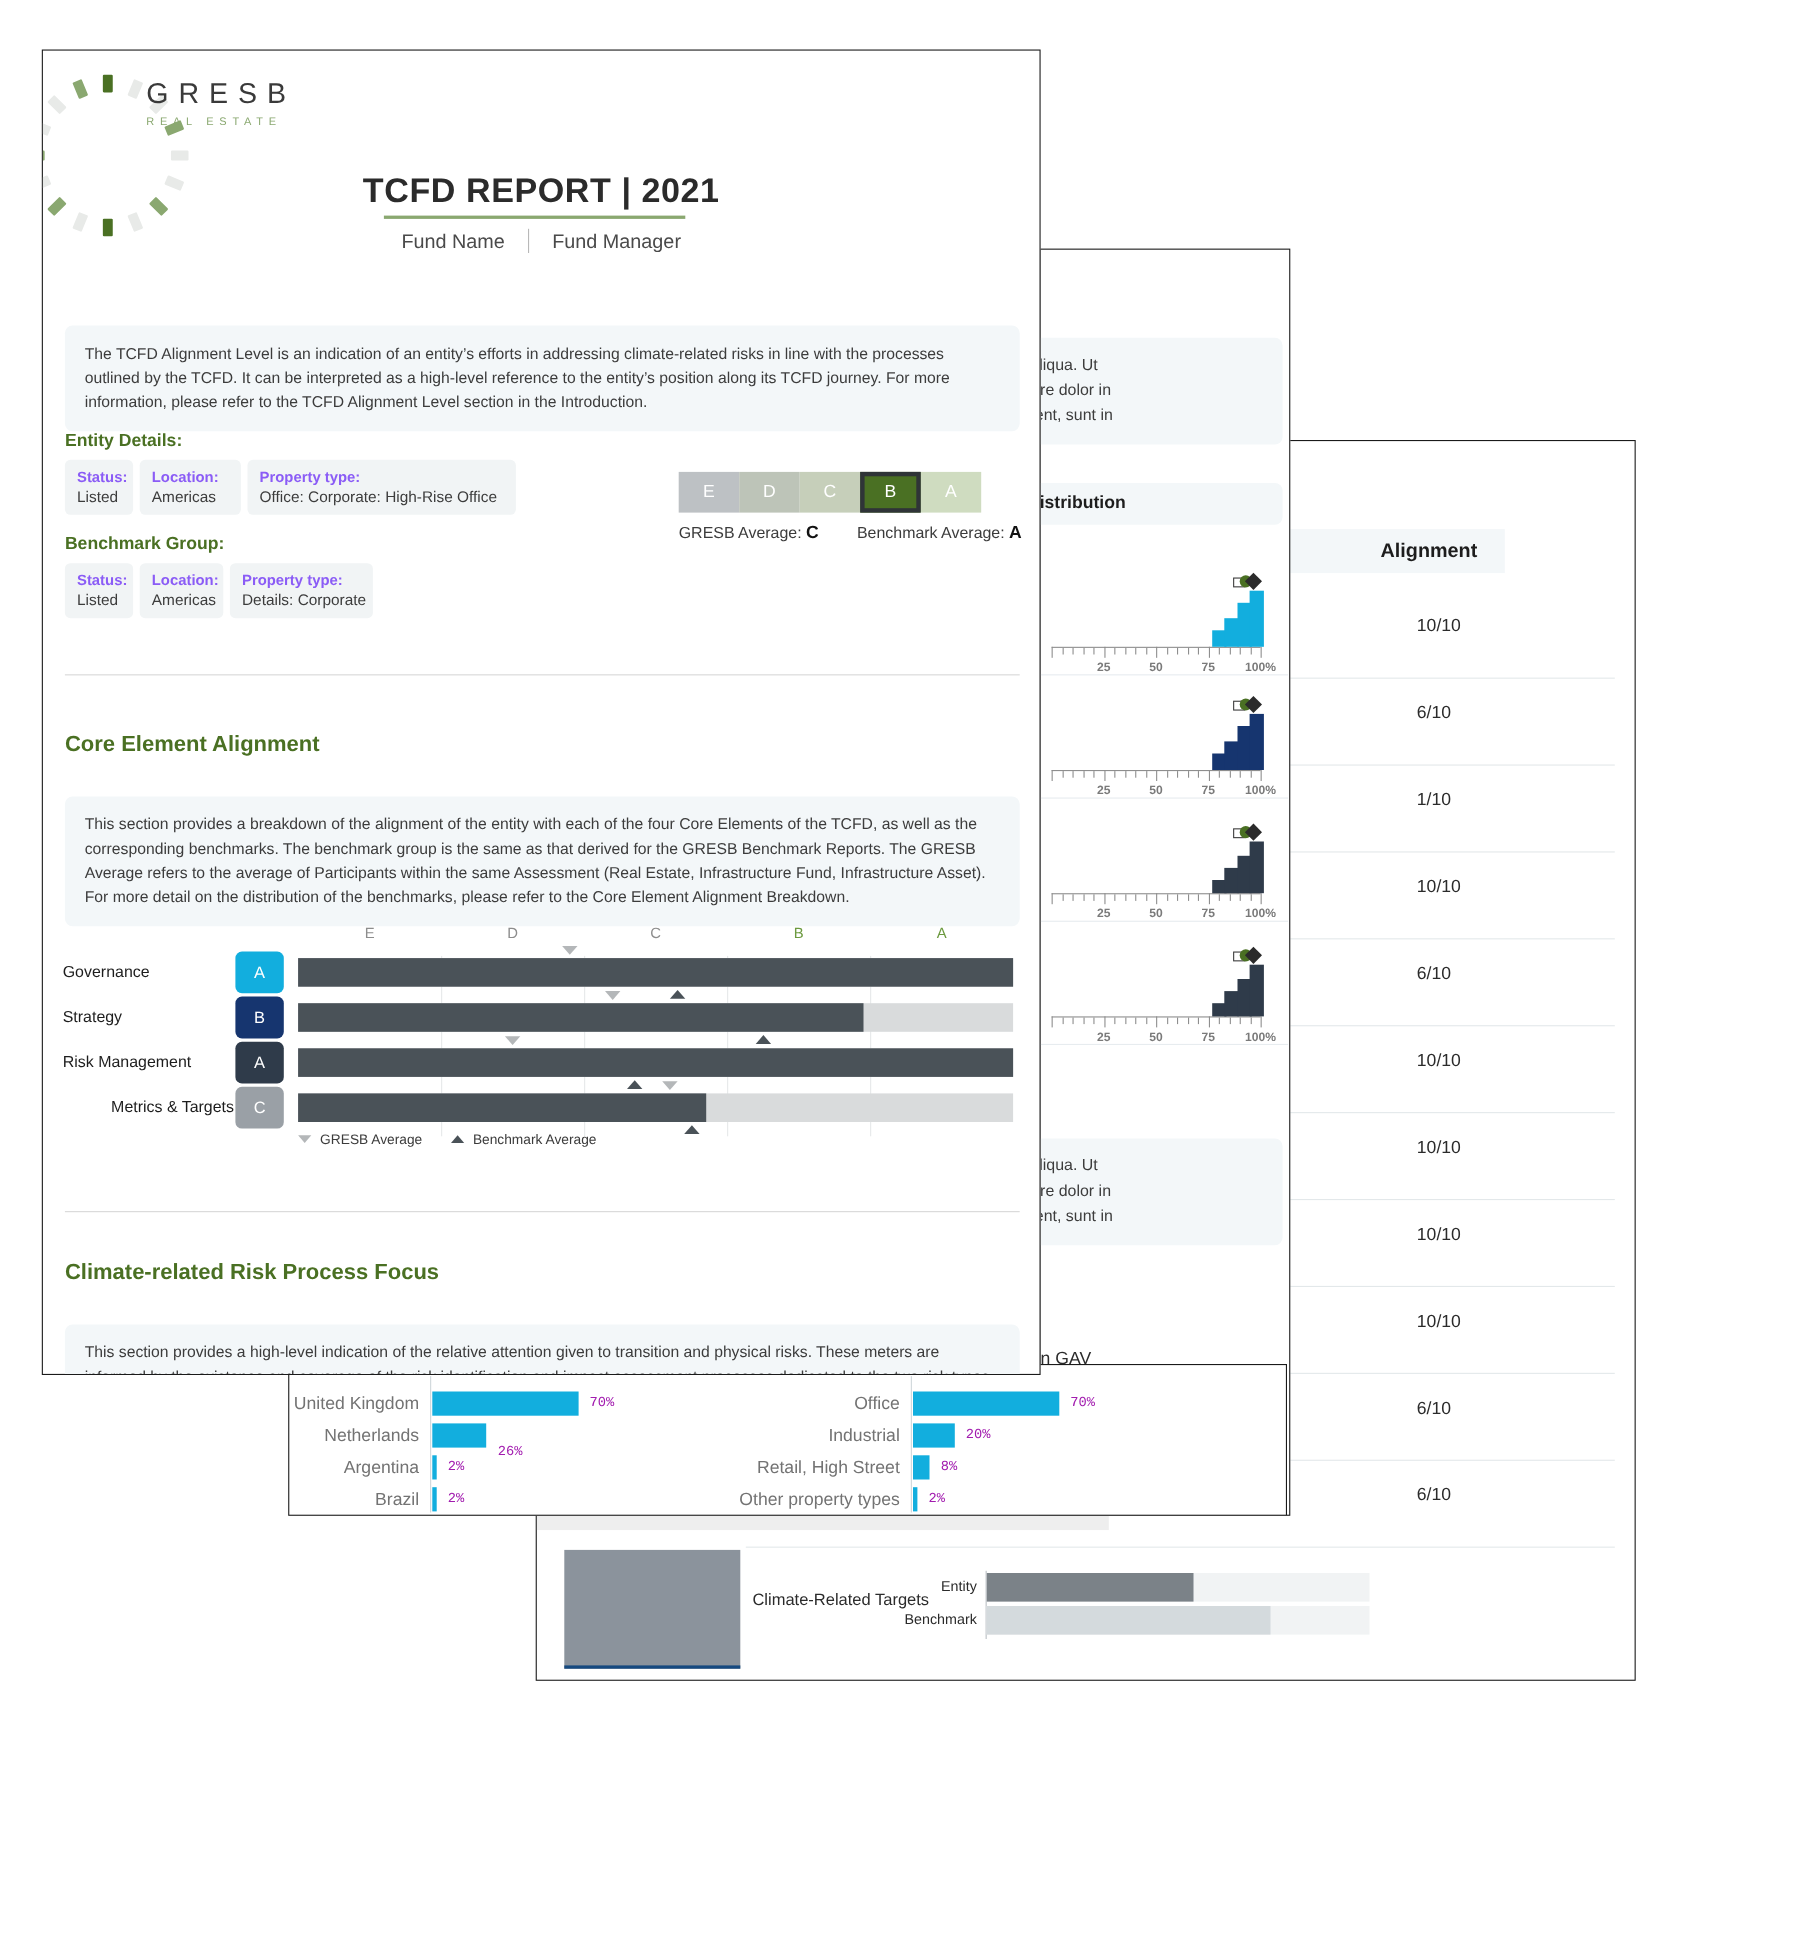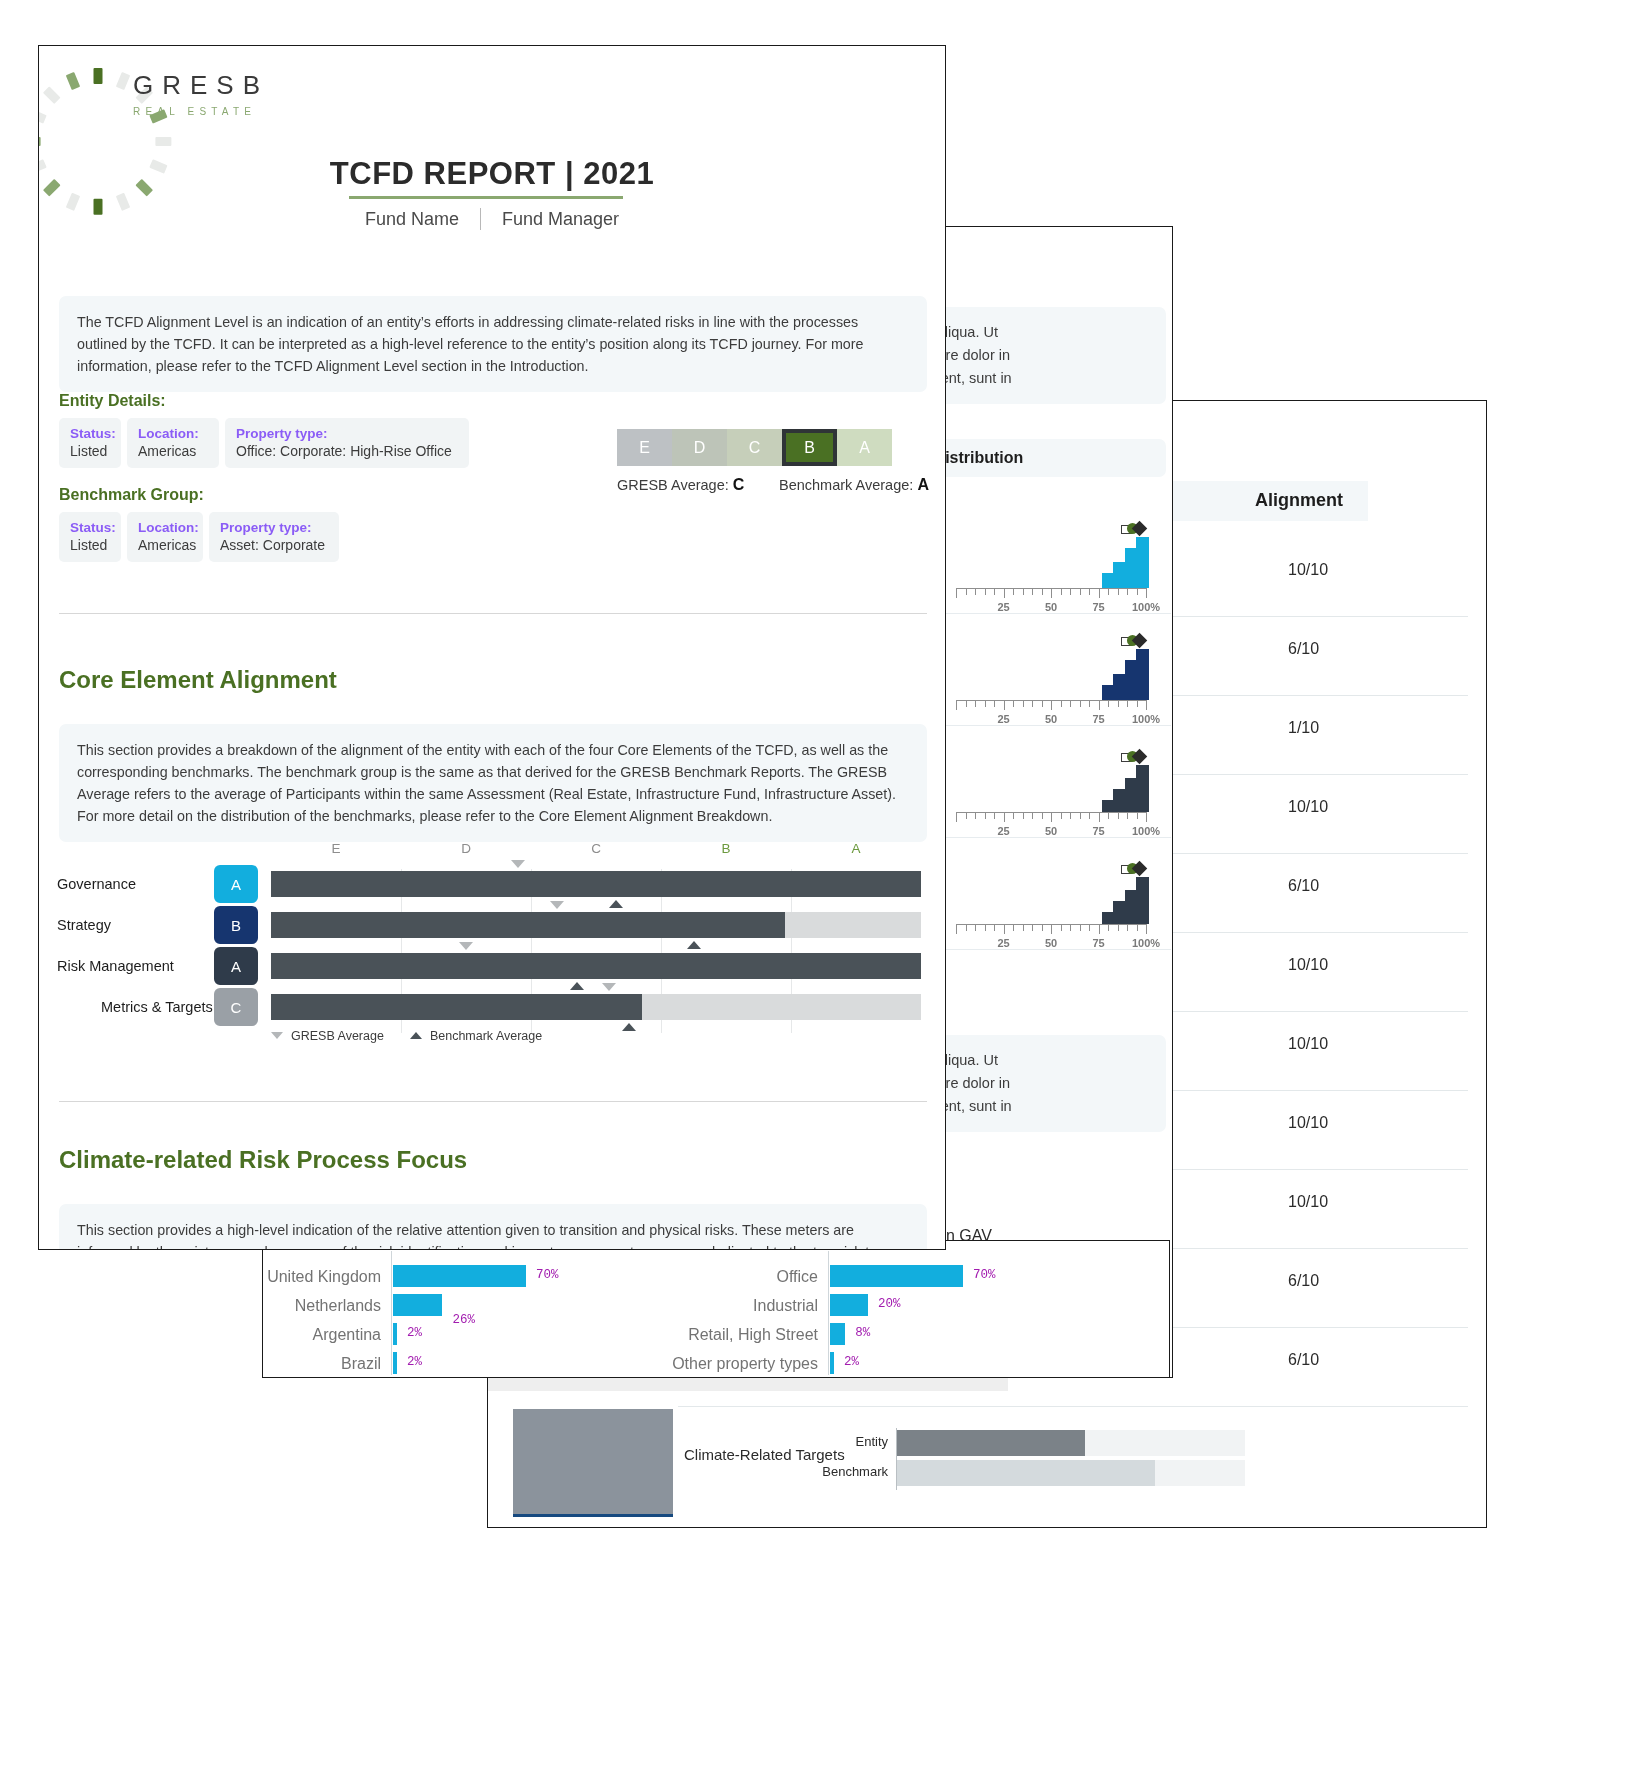--- a/index.html
+++ b/index.html
@@ -82,21 +82,21 @@
 
   .scale { position:absolute; left:578px; top:383px; display:flex; }
   .scale-cell { width:55px; height:37px; display:flex; align-items:center; justify-content:center;
      font-size:16px; color:#ffffff; }
   .scale-cell.sel { outline:4px solid #2f3437; outline-offset:-4px; z-index:2; }
   .scale-cap { position:absolute; top:430px; font-size:14.5px; color:#3c3c3c; }
   .scale-cap b { font-size:16px; color:#121212; }
 
   .hrule { position:absolute; left:20px; width:868px; height:1px; background:#d7d7d7; }
 
-  .sec-title { position:absolute; font-size:24px; font-weight:bold; color:#4a7023; }
+  .sec-title { position:absolute; font-size:20px; font-weight:bold; color:#4a7023; }
 
   
   .cea { position:absolute; left:0px; top:795px; width:908px; height:200px; }
   .cea-gridlabel { position:absolute; top:0px; font-size:13.5px; color:#8d8d8d; transform:translateX(-50%); }
   .cea-gridlabel.hi { color:#6c9a3f; }
   .cea-rowlabel { position:absolute; left:18px; font-size:14.5px; color:#1d1d1d; }
   .cea-badge { position:absolute; left:175px; width:44px; height:38px; border-radius:6px;
       display:flex; align-items:center; justify-content:center; color:#fff; font-size:15px; }
   .cea-track { position:absolute; left:232px; width:650px; height:26px; background:#d9dbdc; }
   .cea-fill { position:absolute; left:0; top:0; height:26px; background:#4a5258; }
@@ -475,21 +475,21 @@
       <div class="chip" style="left: 20px; top: 466px; width: 62px;">
         <span class="ck">Status:</span>
         <span class="cv">Listed</span>
       </div>
       <div class="chip" style="left: 88px; top: 466px; width: 76px;">
         <span class="ck">Location:</span>
         <span class="cv">Americas</span>
       </div>
       <div class="chip" style="left: 170px; top: 466px; width: 130px;">
         <span class="ck">Property type:</span>
-        <span class="cv">Asset: Corporate</span>
+        <span class="cv">Details: Corporate</span>
       </div>
     </div>
 
   <div class="scale" id="scaleRow">
       <div class="scale-cell" style="background: rgb(189, 193, 196);">E</div>
       <div class="scale-cell" style="background: rgb(189, 196, 184);">D</div>
       <div class="scale-cell" style="background: rgb(198, 207, 186);">C</div>
       <div class="scale-cell sel" style="background: rgb(74, 112, 35);">B</div>
       <div class="scale-cell" style="background: rgb(207, 220, 192);">A</div>
     </div>

